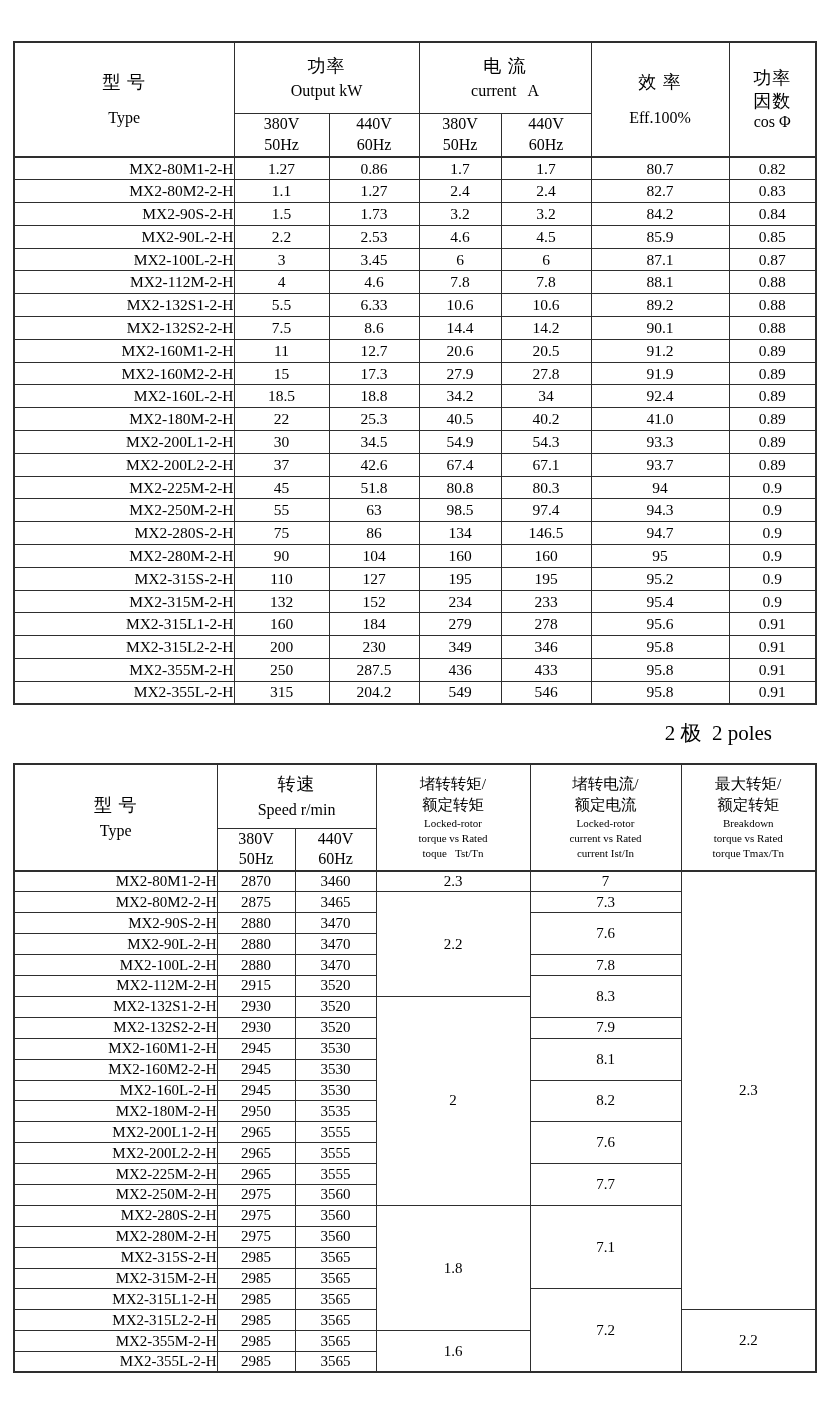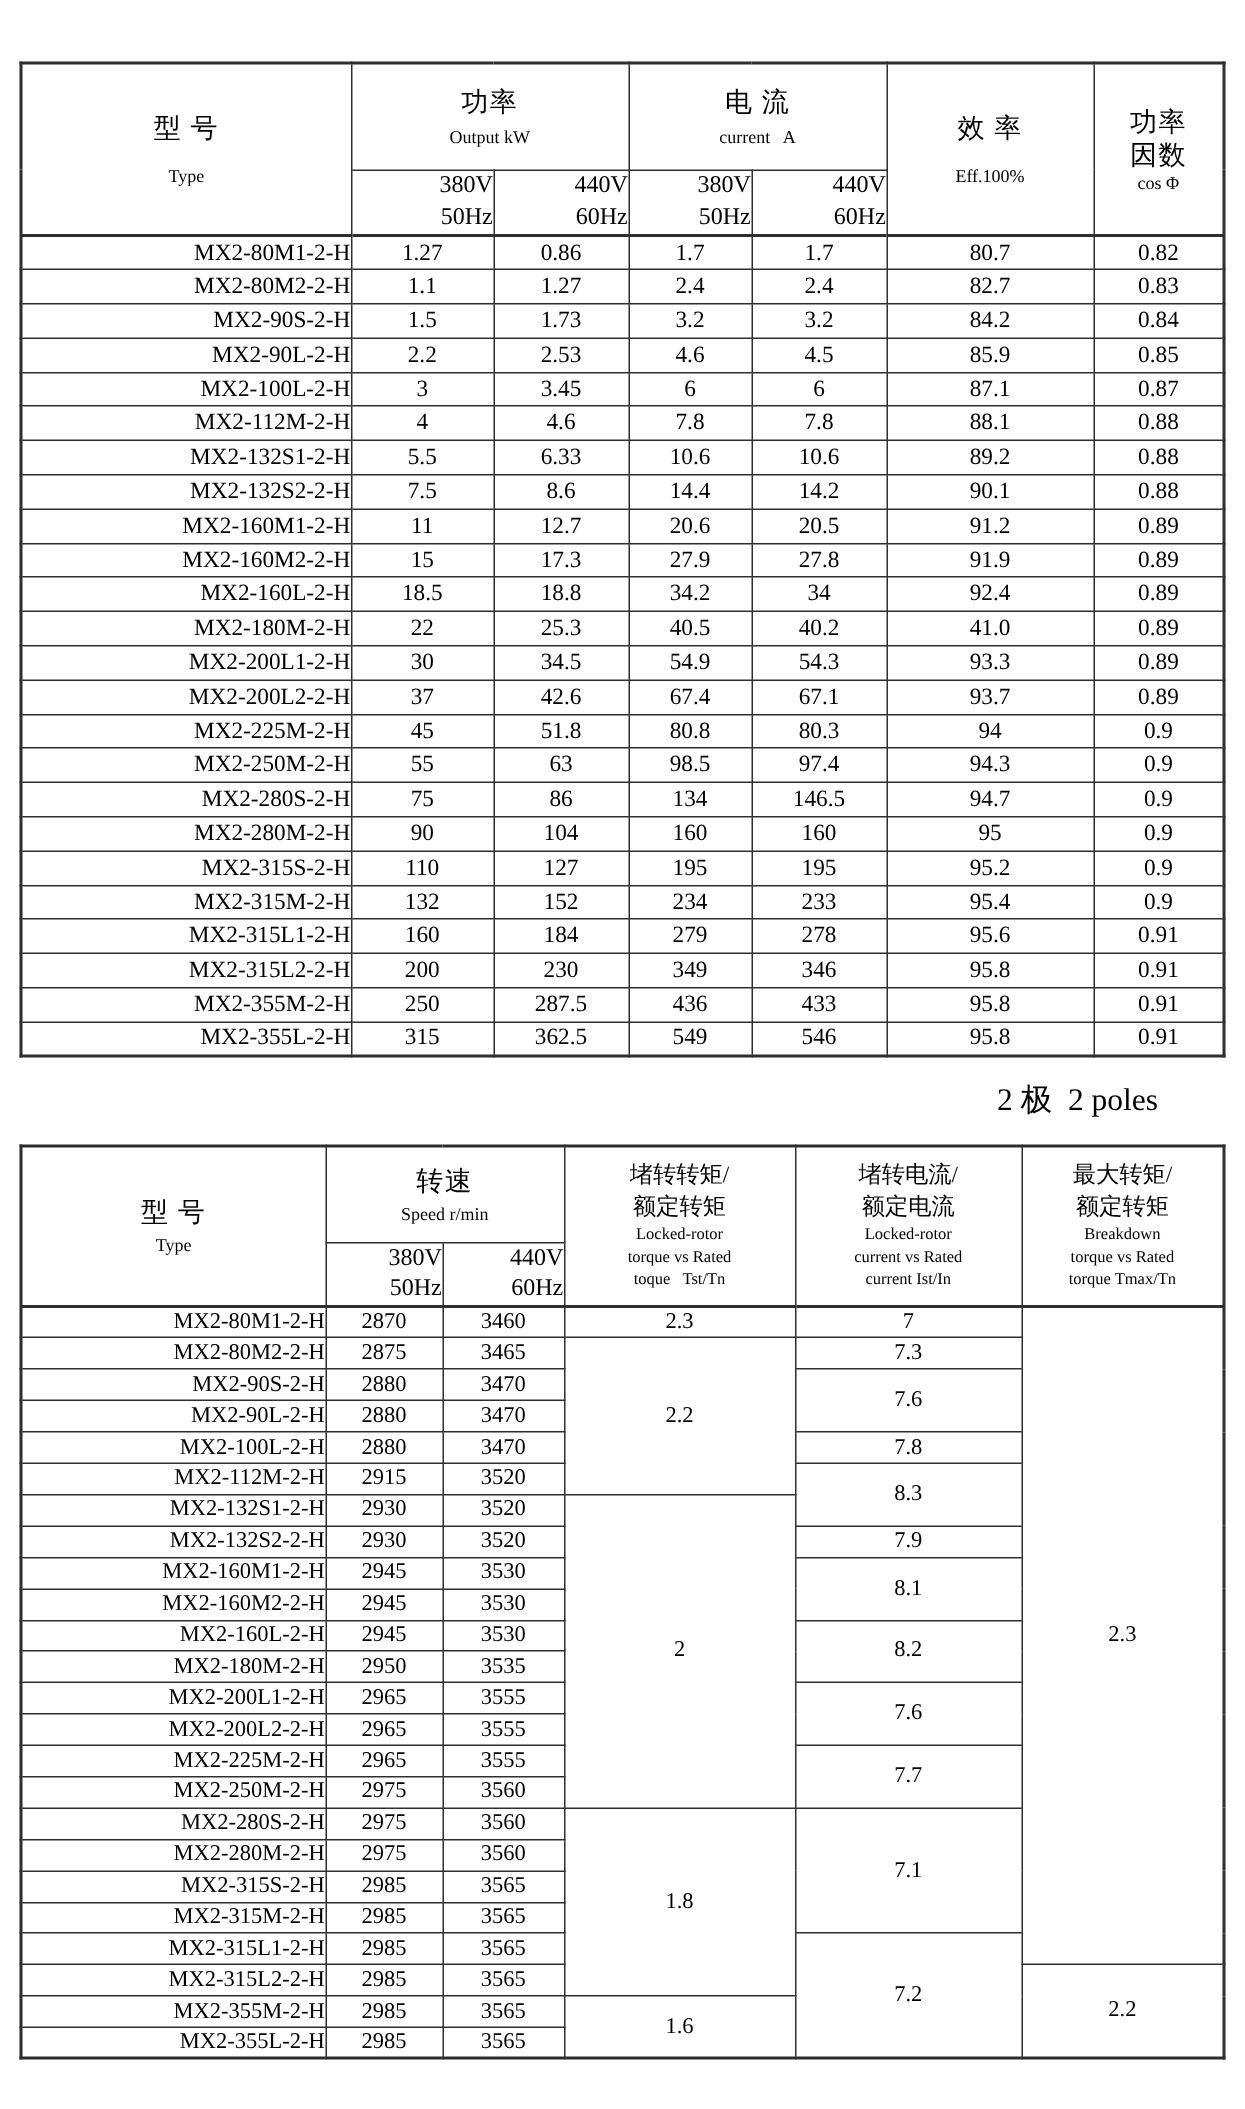--- a/index.html
+++ b/index.html
@@ -24,26 +24,26 @@
   .t1 tbody tr { height:22.8px; }
   .t1 tbody td { font-size:15.5px; }
 
   .t2 { left:13px; top:763px; width:802px; }
   .t2 thead tr.r1 { height:64px; }
   .t2 thead tr.sub { height:41px; }
   .t2 tbody tr { height:20.9px; }
   .t2 tbody td { font-size:15px; }
 
   .cn { font-size:18px; letter-spacing:1px; line-height:1.25; white-space:pre; }
-  .en { font-size:12px; line-height:1.25; white-space:pre; }
+  .en { font-size:16px; line-height:1.25; white-space:pre; }
   .hline-cn { font-size:15.5px; line-height:1.35; white-space:pre; }
   .hline-en { font-size:11px; line-height:1.35; white-space:pre; }
   .gap-sm { margin-top:4px; }
   .gap-md { margin-top:14px; }
-  .sub th div { font-size:16px; line-height:1.3;text-align:right; }
+  .sub th div { font-size:16px; line-height:1.3; }
 
   td.model { text-align:right; padding-left:10px; }
 
   .poles {
     position:absolute; top:719px; right:58px;
     font-size:21px; white-space:pre;
   }
 </style>
 </head>
 <body>
@@ -307,21 +307,21 @@
           <td>250</td>
           <td>287.5</td>
           <td>436</td>
           <td>433</td>
           <td>95.8</td>
           <td>0.91</td>
         </tr>
         <tr>
           <td class="model">MX2-355L-2-H</td>
           <td>315</td>
-          <td>362.5</td>
+          <td>204.2</td>
           <td>549</td>
           <td>546</td>
           <td>95.8</td>
           <td>0.91</td>
         </tr>
       </tbody>
   </table>
 
   <div class="poles">2 极  2 poles</div>
 

